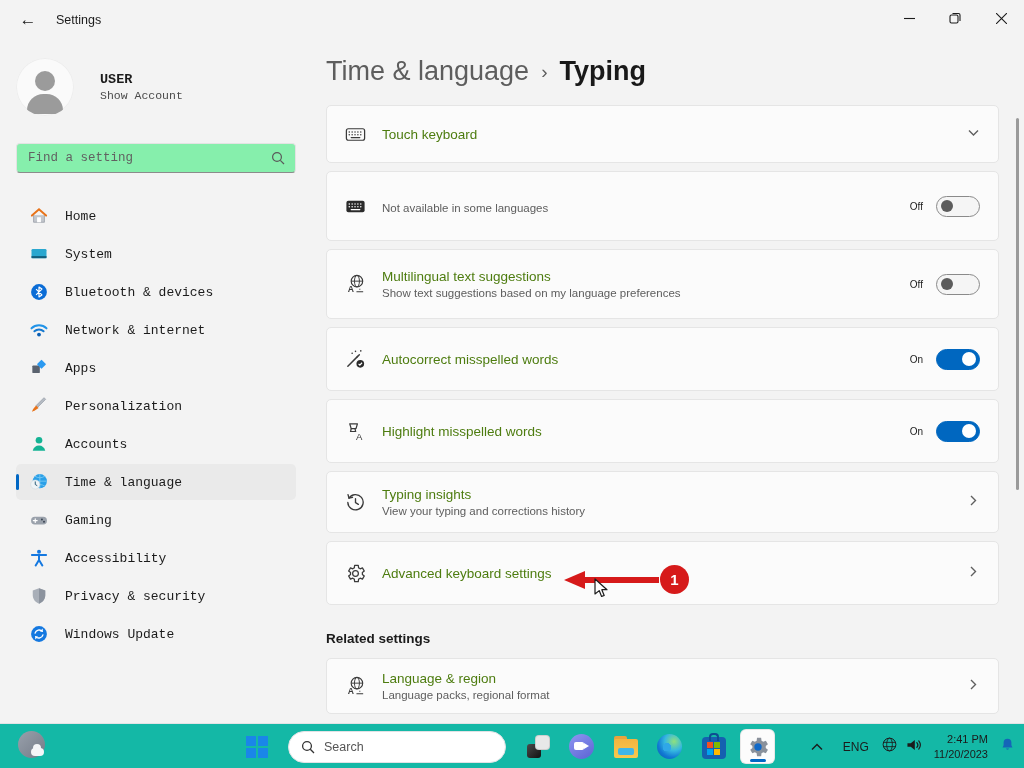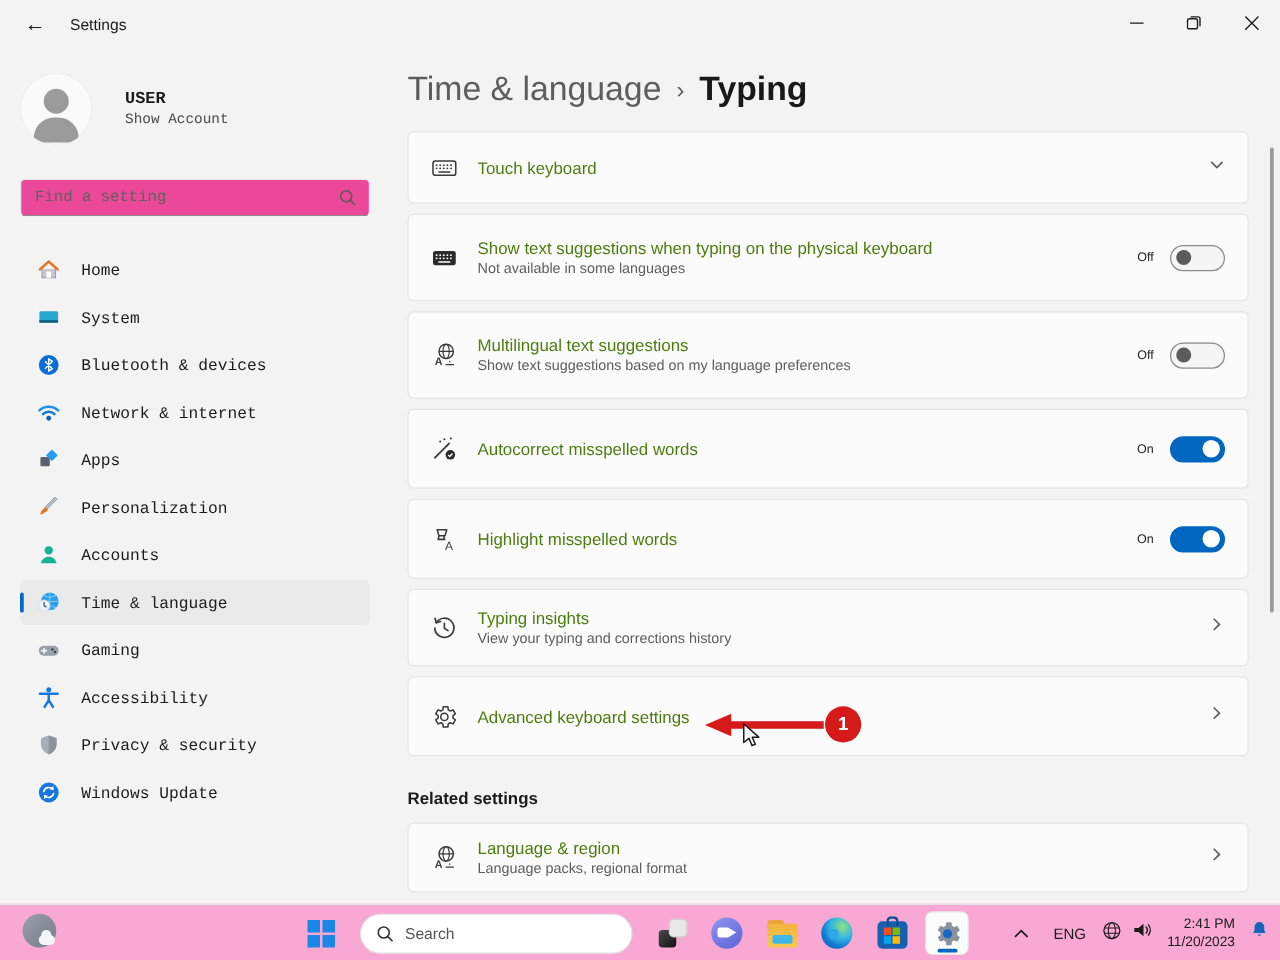--- a/index.html
+++ b/index.html
@@ -16,21 +16,21 @@
   .win-btn { width:46px; height:36px; display:flex; align-items:center; justify-content:center; }
   
   .sidebar { position:absolute; top:40px; left:0; width:312px; bottom:45px;font-family:Liberation Mono, monospace; }
   .profile { display:flex; align-items:center; margin:18px 0 0 16px; }
   .avatar { width:58px; height:58px; border-radius:50%; background:#fafafa; box-shadow:0 0 0 1px #ededed inset; position:relative; overflow:hidden; }
   .avatar .head { position:absolute; left:19px; top:13px; width:20px; height:20px; border-radius:50%; background:#9b9b9b; }
   .avatar .body { position:absolute; left:11px; top:36px; width:36px; height:20px; border-radius:18px 18px 4px 4px; background:#9b9b9b; }
   .profile-text { margin-left:26px; }
   .profile-name { font-size:13.5px; font-weight:bold; }
   .profile-sub { font-size:11.5px; color:#4a4a4a; margin-top:2px; }
-  .searchbox { position:absolute; top:103px; left:16px; width:280px; height:30px; background:#ec4899; border:1px solid #e3e3e3; border-bottom:1px solid #8b8b8b; border-radius:4px; display:flex; align-items:center; }
+  .searchbox { position:absolute; top:103px; left:16px; width:280px; height:30px; background:#86efac; border:1px solid #e3e3e3; border-bottom:1px solid #8b8b8b; border-radius:4px; display:flex; align-items:center; }
   .searchbox input { flex:1; border:none; outline:none; background:transparent; font-family:inherit; font-size:12.5px; padding:0 8px 0 11px; color:#1b1b1b; }
   .searchbox input::placeholder { color:#616161; }
   .search-glyph { margin-right:10px; display:flex; }
   .nav { position:absolute; top:156px; left:0; right:0; }
   .nav-item { position:relative; height:36px; margin:2px 16px; border-radius:5px; display:flex; align-items:center; font-size:13px; }
   .nav-item.selected { background:#eaeaea; }
   .nav-item .sel-bar { display:none; }
   .nav-item.selected .sel-bar { display:block; position:absolute; left:0; top:10px; width:3px; height:16px; border-radius:2px; background:#0067c4; }
   .nav-ic { width:20px; height:20px; margin:0 16px 0 13px; display:flex; align-items:center; justify-content:center; }
   
@@ -54,21 +54,21 @@
   .knob { position:absolute; top:50%; transform:translateY(-50%); border-radius:50%; }
   .toggle.off .knob { left:4px; width:12px; height:12px; background:#5c5c5c; }
   .toggle.on  .knob { right:3px; width:14px; height:14px; background:#fff; }
   .related-heading { font-size:13.5px; font-weight:bold; margin:26px 0 12px 14px; }
   .scroll-thumb { position:absolute; right:5px; top:78px; width:3px; height:372px; border-radius:2px; background:#9a9a9a; }
   
   .annot-arrow { position:absolute; left:563px; top:568px; }
   .annot-badge { position:absolute; left:660px; top:565px; width:29px; height:29px; border-radius:50%; background:#d61a1a; color:#fff; font-size:15px; font-weight:bold; display:flex; align-items:center; justify-content:center; }
   .cursor { position:absolute; left:593px; top:578px; }
   
-  .taskbar { position:absolute; left:0; right:0; bottom:0; height:45px; background:#f9a8d4; border-top:1px solid #e2e3e6; }
+  .taskbar { position:absolute; left:0; right:0; bottom:0; height:45px; background:#14b8a6; border-top:1px solid #e2e3e6; }
   .tb-widget { position:absolute; left:18px; top:7px; width:27px; height:27px; border-radius:50%; background:linear-gradient(135deg,#99a0ab,#747c88); position:absolute; }
   .tb-widget .cloud { position:absolute; right:1px; bottom:2px; width:13px; height:8px; border-radius:8px; background:#f4f6f8; }
   .tb-widget .cloud:before { content:""; position:absolute; left:2px; top:-4px; width:8px; height:8px; border-radius:50%; background:#f4f6f8; }
   .tb-center { position:absolute; left:240px; top:0; height:45px; display:flex; align-items:center; gap:11px; }
   .tb-icon { width:33px; height:33px; border-radius:5px; display:flex; align-items:center; justify-content:center; position:relative; }
   .tb-icon.active { background:#fcfcfc; box-shadow:0 0 0 1px #e8e8e8; }
   .tb-icon.active:after { content:""; position:absolute; bottom:1px; left:50%; transform:translateX(-50%); width:16px; height:3px; border-radius:2px; background:#0067c4; }
   .win-logo { width:22px; height:22px; display:grid; grid-template-columns:10px 10px; grid-template-rows:10px 10px; gap:2px; }
   .win-logo div { background:#1a86e8; }
   .search-pill { width:218px; height:32px; background:#fff; border:1px solid #e1e2e5; border-radius:16px; display:flex; align-items:center; padding-left:12px; margin:0 4px; }
@@ -302,21 +302,20 @@
 
     <div class="card h70">
       <span class="row-icon">
         <svg width="23" height="23" viewBox="0 0 24 24">
             <rect x="2.5" y="6" width="19" height="12" rx="2" fill="#2b2b2b"></rect>
             <path d="M5.5 9.5h.01M8.5 9.5h.01M11.5 9.5h.01M14.5 9.5h.01M17.5 9.5h.01M5.5 12.2h.01M8.5 12.2h.01M11.5 12.2h.01M14.5 12.2h.01M17.5 12.2h.01" stroke="#fff" stroke-width="1.6" stroke-linecap="round"></path>
             <path d="M7.5 15.2h9" stroke="#fff" stroke-width="1.3" stroke-linecap="round"></path>
           </svg>
       </span>
       <div class="row-text">
-        <div class="row-title">Show text suggestions when typing on the physical keyboard</div>
         <div class="row-sub">Not available in some languages</div>
       </div>
       <div class="row-ctrl">
         <span class="toggle-label">Off</span>
         <div class="toggle off">
             <span class="knob"></span>
           </div>
       </div>
     </div>
 

